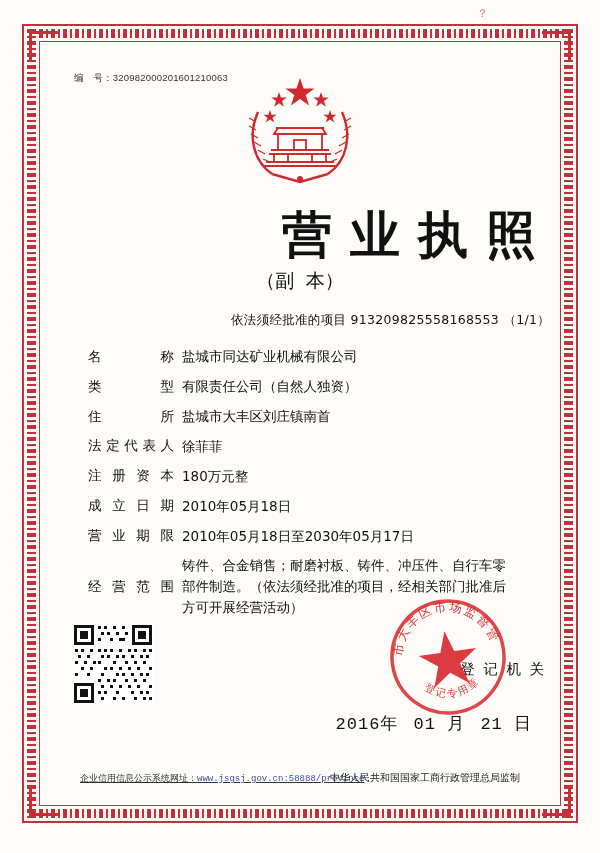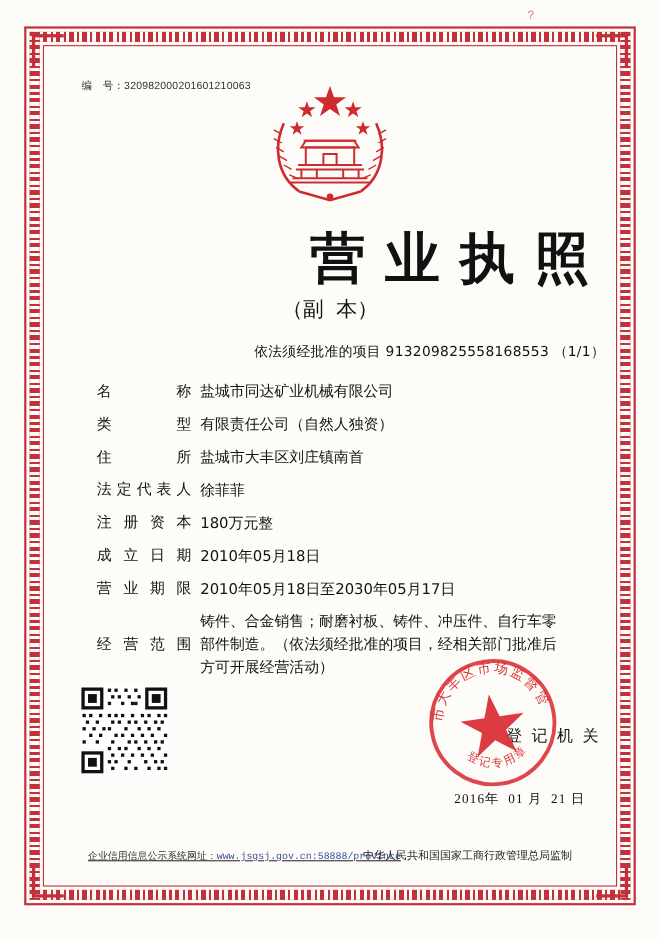--- a/index.html
+++ b/index.html
@@ -200,23 +200,23 @@
     font-size: 14.5px;
     color: #111;
     font-family: "DejaVu Sans", sans-serif;
     letter-spacing: 2px;
     padding-right: 8px;
   }
   .issue-date {
     position: absolute;
     right: 20px;
     bottom: 62px;
-    font-size: 12px;
-    color: #111;
-    font-family: Liberation Serif, serif;
+    font-size: 17px;
+    color: #111;
+    font-family: Liberation Mono, monospace;
     letter-spacing: 1px;
     text-align: right;
   }
   .issue-date span { margin: 0 2px; }
 
   .footer-left {
     position: absolute;
     left: 34px;
     bottom: 12px;
     font-size: 9px;

